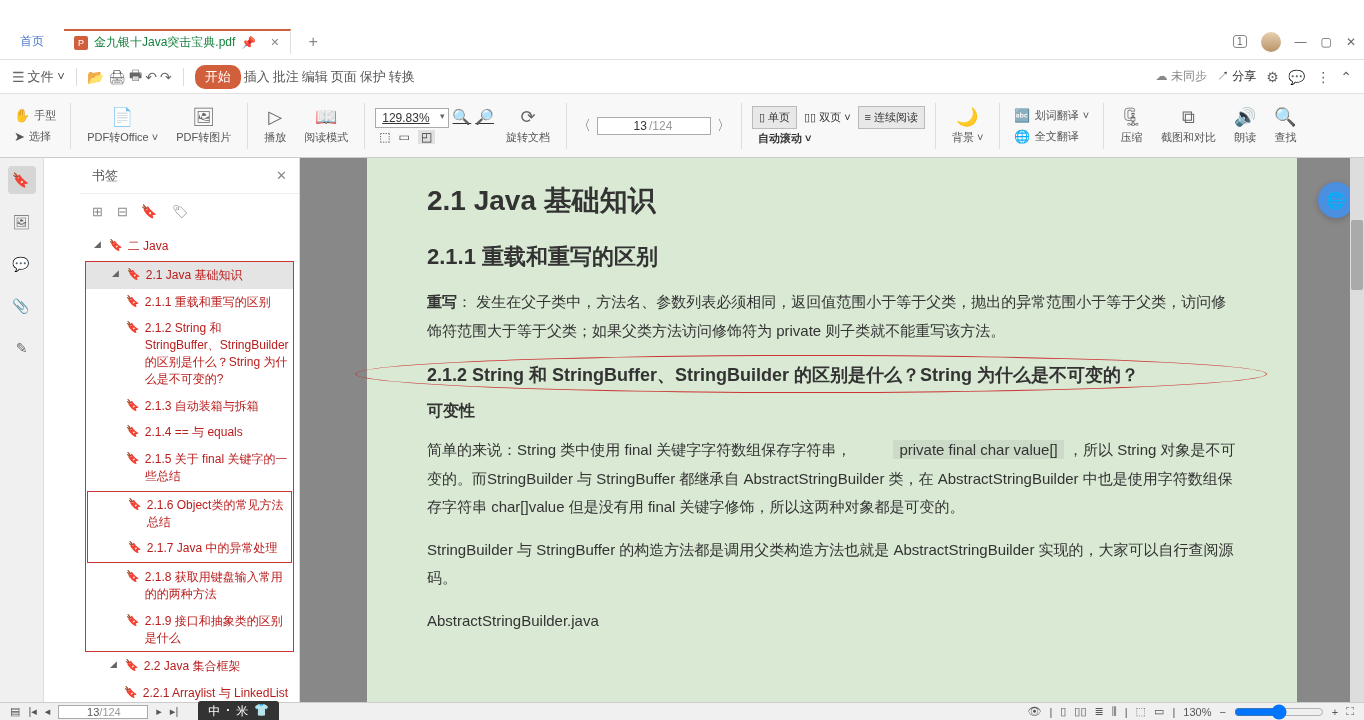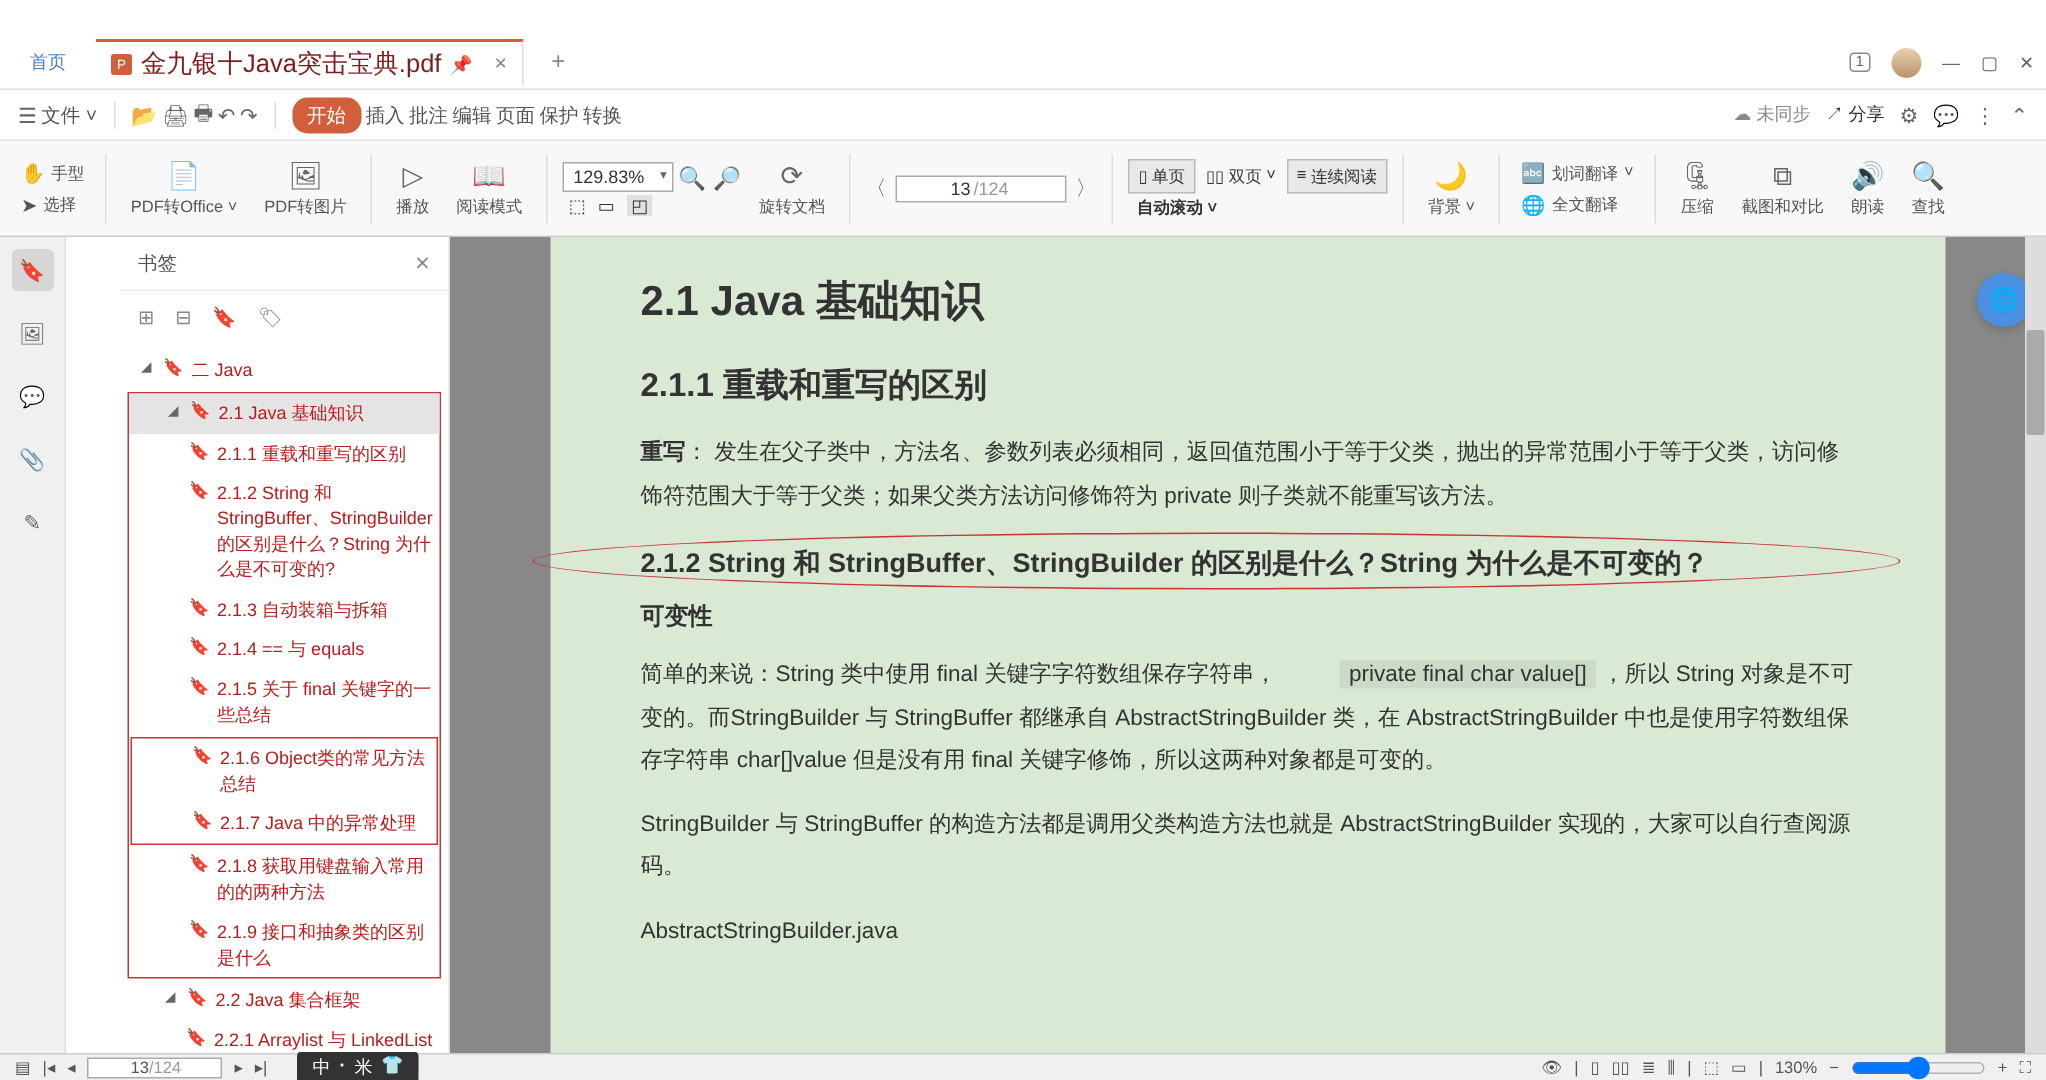--- a/index.html
+++ b/index.html
@@ -1,21 +1,21 @@
 <!DOCTYPE html>
 <html><head>
 <meta charset="utf-8">
 <style>
 * { margin:0; padding:0; box-sizing:border-box; font-family:"Microsoft YaHei",sans-serif; }
 body { font-size:12px; color:#333; background:#fff; overflow:hidden; }
 .titlebar { height:36px; display:flex; align-items:center; background:#fff; border-bottom:1px solid #e0e0e0;margin-top:24px; }
 .tab-home { padding:6px 20px; color:#4a7bc4; }
 .tab-doc { display:flex; align-items:center; gap:6px; padding:3px 10px; background:#fff; border-top:2px solid #d25f3c; border-right:1px solid #ddd; }
 .tab-doc .ico { width:14px; height:14px; background:#d25f3c; border-radius:2px; display:inline-block; color:#fff; font-size:9px; text-align:center; line-height:14px; }
-.tab-doc .nm { font-size:17px; color:#7f1d1d; }
+.tab-doc .nm { font-size:12px; color:#15803d; }
 .tab-doc .cls { color:#888; font-size:11px; margin-left:8px; }
 .tab-add { margin-left:18px; color:#888; font-size:16px; }
 .title-r { margin-left:auto; display:flex; align-items:center; gap:14px; padding-right:8px; }
 .title-r .badge { border:1px solid #888; border-radius:3px; padding:0 3px; font-size:10px; }
 .title-r .avatar { width:20px; height:20px; border-radius:50%; background:linear-gradient(#e8d0b0,#b8946a); }
 .title-r span { color:#666; cursor:pointer; }
 .menubar { height:34px; display:flex; align-items:center; gap:3px; padding:0 12px; border-bottom:1px solid #e0e0e0; }
 .menubar .sp { width:1px; height:18px; background:#ddd; margin:0 8px; }
 .menubar .mi { color:#555; font-size:13px; cursor:pointer; }
 .menubar .mi.active { background:#d25f3c; color:#fff; padding:3px 10px; border-radius:10px; }
@@ -149,21 +149,21 @@
   <div class="tool">
       <span class="ti">▷</span>
       <span>播放</span>
     </div>
   <div class="tool">
       <span class="ti">📖</span>
       <span>阅读模式</span>
     </div>
   <div class="tsep"></div>
   <div class="tool-col">
-    <div style="display:flex;gap:4px;align-items:flex-end;">
+    <div style="display:flex;gap:4px;align-items:flex-start;text-decoration:underline;">
       <div class="zoom-box">129.83%</div>
       <span style="color:#3a7bd0;font-size:15px;">🔍</span>
       <span style="color:#3a7bd0;font-size:15px;">🔎</span>
     </div>
     <div style="display:flex;gap:8px;padding-left:4px;">
       <span>⬚</span>
       <span>▭</span>
       <span style="background:#e0e0e0;padding:0 3px;">◰</span>
     </div>
   </div>

